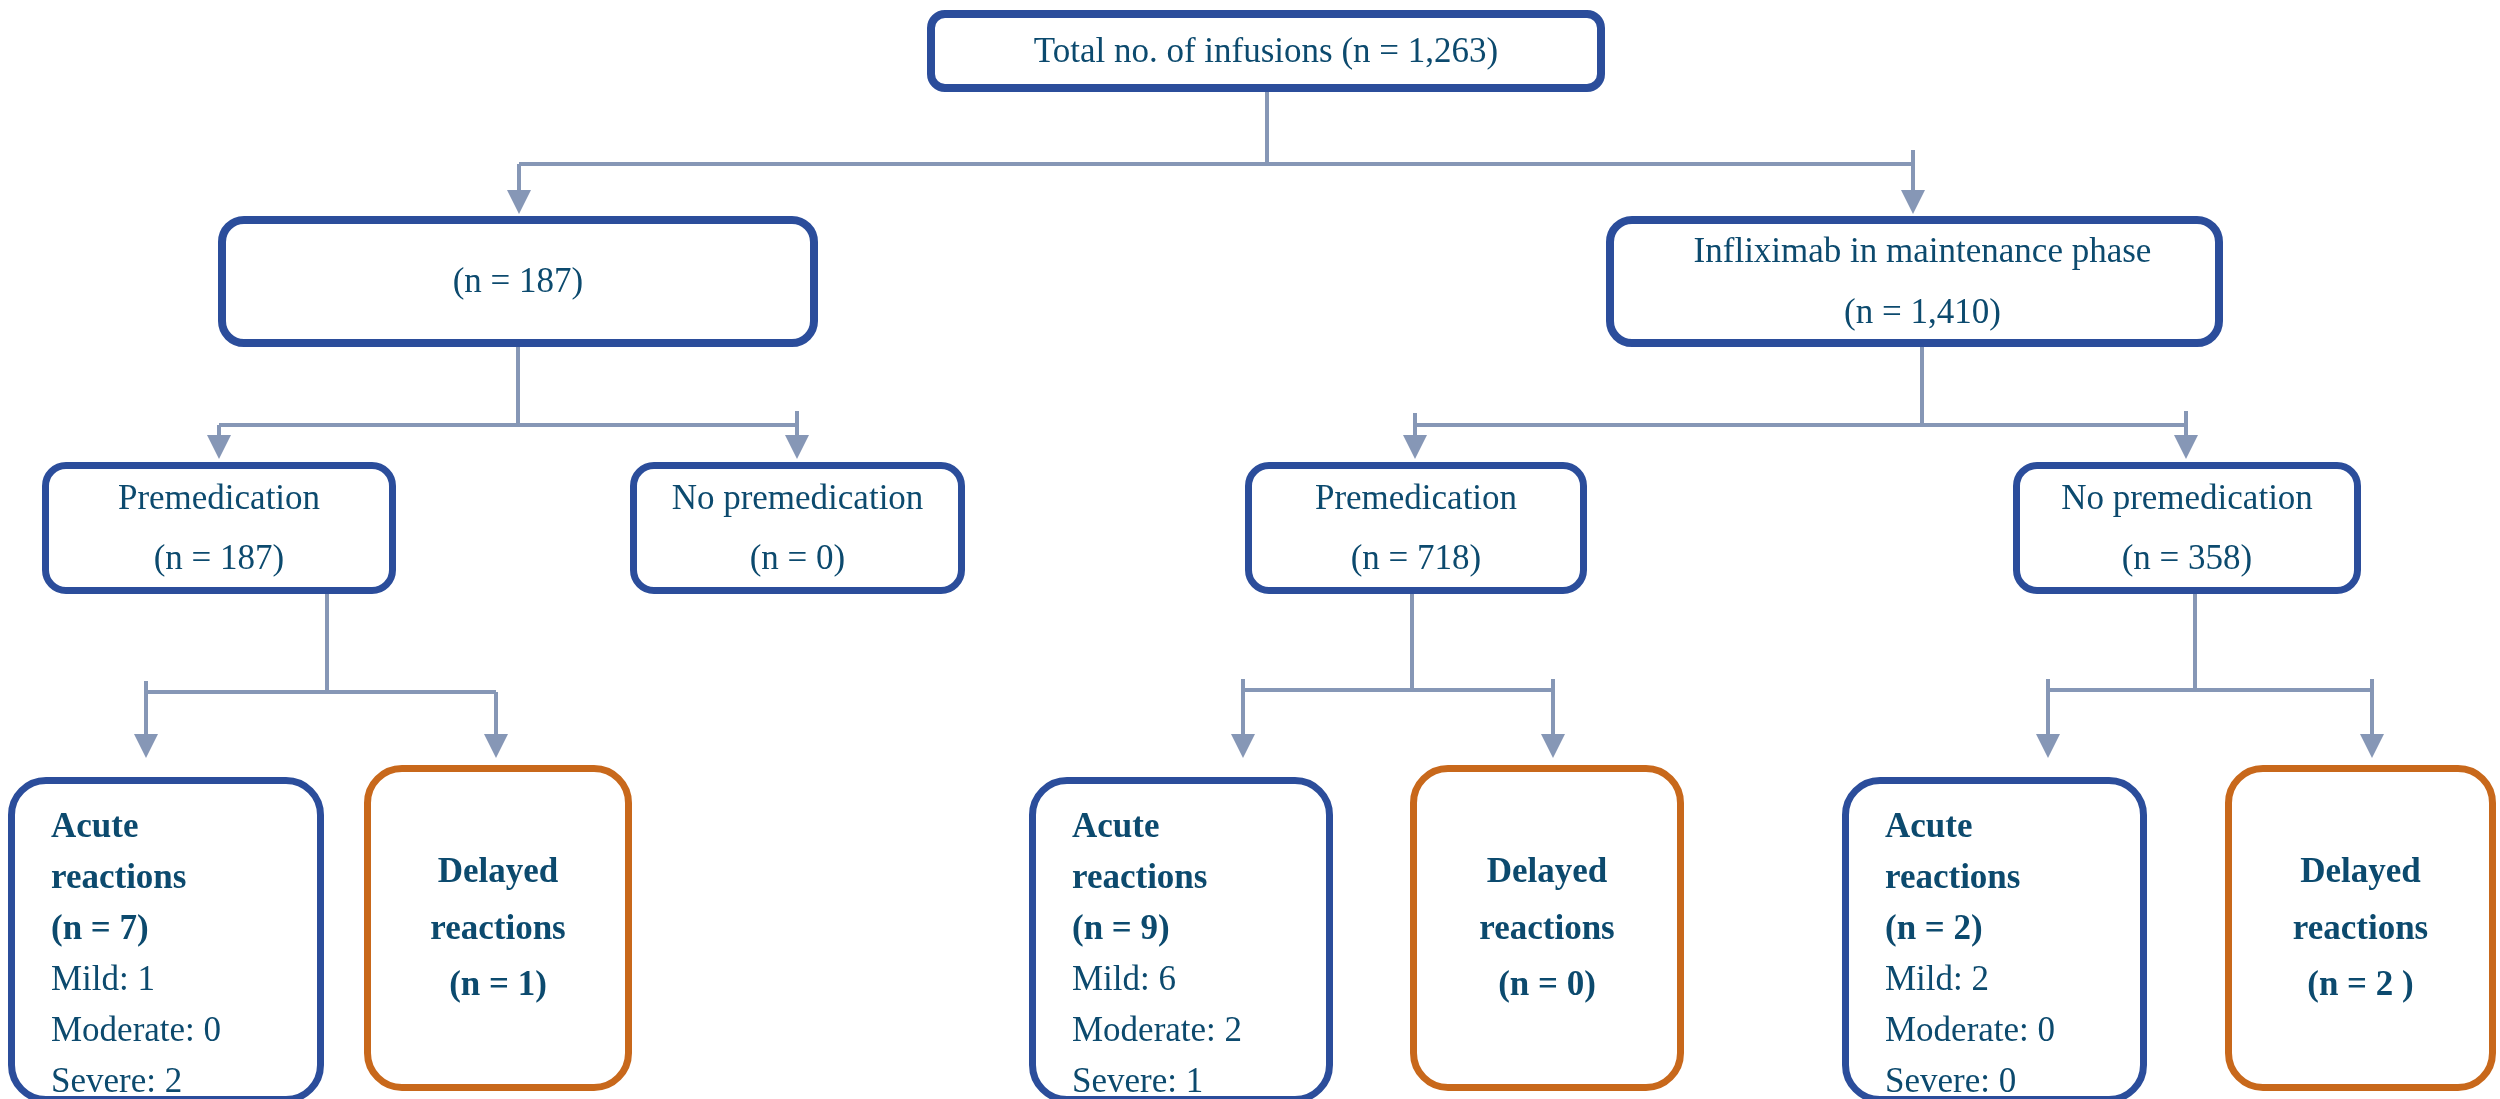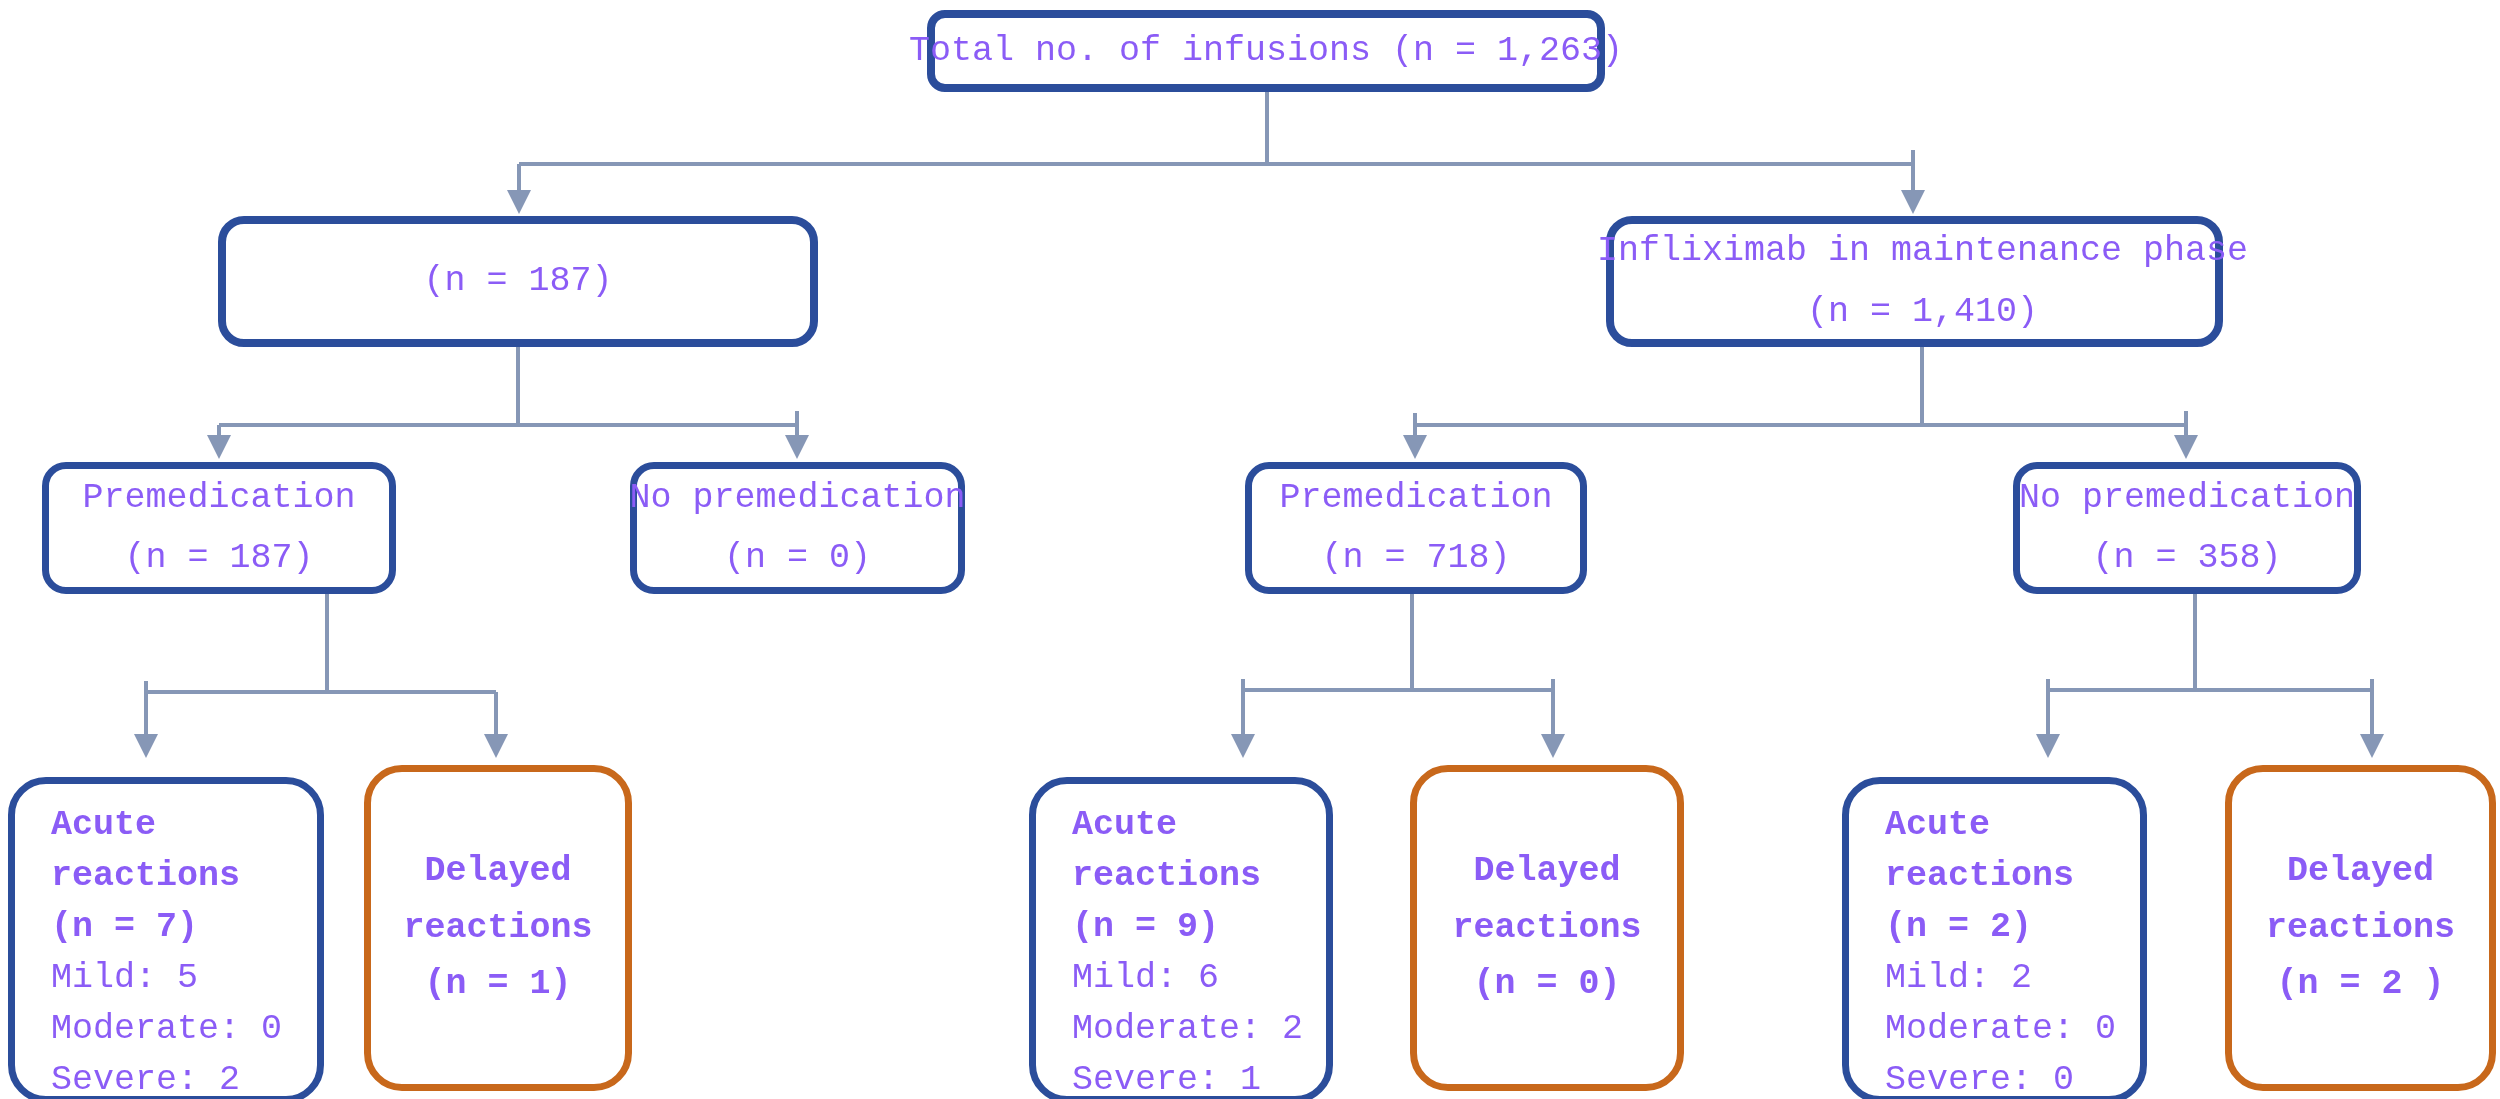--- a/index.html
+++ b/index.html
@@ -5,22 +5,22 @@
   html, body {
     margin: 0;
     padding: 0;
     background: #ffffff;
   }
   .canvas {
     position: relative;
     width: 2500px;
     height: 1099px;
     background: #ffffff;
-    font-family: Liberation Mono, monospace;
-    color: #8b5cf6;
+    font-family: Liberation Serif, serif;
+    color: #0c4a6e;
     overflow: hidden;
   }
   svg.connectors {
     position: absolute;
     left: 0;
     top: 0;
     width: 2500px;
     height: 1099px;
   }
   .cl {
@@ -153,21 +153,21 @@
   </div>
   <div class="node" id="n-nopremed358">
     <div class="line">No premedication</div>
     <div class="line">(n = 358)</div>
   </div>
 
   <div class="node acute" id="n-acute7">
     <div class="line bold">Acute</div>
     <div class="line bold">reactions</div>
     <div class="line bold">(n = 7)</div>
-    <div class="line">Mild: 5</div>
+    <div class="line">Mild: 1</div>
     <div class="line">Moderate: 0</div>
     <div class="line">Severe: 2</div>
   </div>
   <div class="node delayed orange" id="n-delayed1">
     <div class="line">Delayed</div>
     <div class="line">reactions</div>
     <div class="line">(n = 1)</div>
   </div>
 
   <div class="node acute" id="n-acute9">

